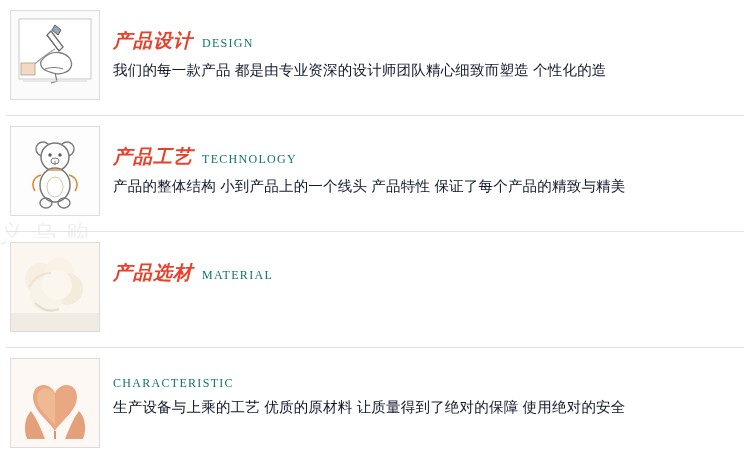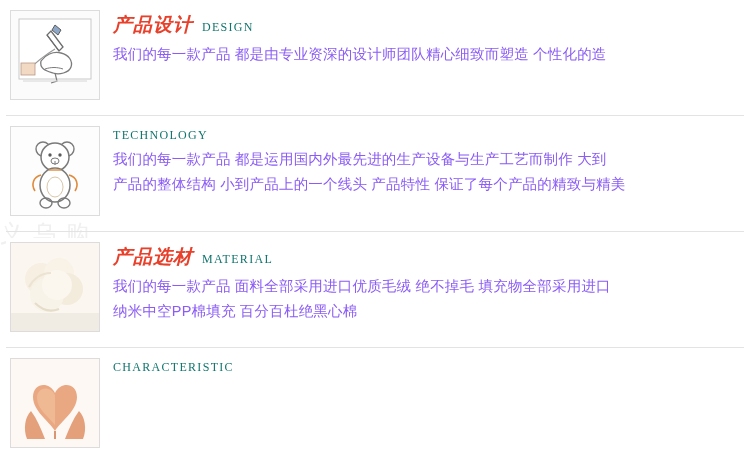--- a/index.html
+++ b/index.html
@@ -52,21 +52,21 @@
     position: relative;
     overflow: hidden;
   }
   .thumb svg {
     display: block;
     width: 100%;
     height: 100%;
   }
   .content {
     margin-left: 13px;
-    padding-top: 12px;
+    padding-top: 28px;
     flex: 1 1 auto;
     min-width: 0;
   }
   .headrow {
     display: flex;
     align-items: baseline;
     gap: 9px;
     margin-bottom: 4px;
   }
   .title-cn {
@@ -81,21 +81,21 @@
   .title-en {
     font-size: 12px;
     color: #0f766e;
     letter-spacing: 1.3px;
     font-family: "Liberation Serif", serif;
     white-space: nowrap;
   }
   .desc {
     font-size: 14.5px;
     line-height: 25px;
-    color: #8b5cf6;
+    color: #0f172a;
     font-family: "Liberation Sans", sans-serif;
     max-width: 625px;
     letter-spacing: 0.2px;
   }
   .desc .ln { display: block; white-space: nowrap; }
   .divider {
     position: relative;
     height: 1px;
     background: #e3e3e3;
     margin: 0 6px;
@@ -156,24 +156,24 @@
           <path d="M30 48 C22 50 20 58 24 64" stroke="#e08a3c" stroke-width="1.6" fill="none"></path>
           <path d="M58 48 C66 50 68 58 64 64" stroke="#e08a3c" stroke-width="1.6" fill="none"></path>
           <ellipse cx="35" cy="76" rx="6" ry="5" fill="none" stroke="#7a7a7a" stroke-width="1.4"></ellipse>
           <ellipse cx="53" cy="76" rx="6" ry="5" fill="none" stroke="#7a7a7a" stroke-width="1.4"></ellipse>
           <path d="M38 43 L50 43" stroke="#e08a3c" stroke-width="1.4"></path>
         </svg>
       </span>
     </div>
     <div class="content">
       <div class="headrow">
+        <span class="title-cn">产品工艺</span>
         <span class="title-en">TECHNOLOGY</span>
       </div>
       <div class="desc">
-        <span class="ln">我们的每一款产品 都是运用国内外最先进的生产设备与生产工艺而制作 大到</span>
         <span class="ln">产品的整体结构 小到产品上的一个线头 产品特性 保证了每个产品的精致与精美</span>
       </div>
     </div>
   </div>
   <div class="divider"></div>
 
   <div class="block">
     <div class="thumb">
       <span>
         <svg viewBox="0 0 88 88" xmlns="http://www.w3.org/2000/svg">
@@ -187,24 +187,20 @@
           <path d="M18 44 C22 36 30 30 40 30" stroke="#ece3d2" stroke-width="2" fill="none"></path>
           <rect x="0" y="70" width="88" height="18" fill="#f0ece4"></rect>
         </svg>
       </span>
     </div>
     <div class="content">
       <div class="headrow">
         <span class="title-cn">产品选材</span>
         <span class="title-en">MATERIAL</span>
       </div>
-      <div class="desc">
-        <span class="ln">我们的每一款产品 面料全部采用进口优质毛绒 绝不掉毛 填充物全部采用进口</span>
-        <span class="ln">纳米中空PP棉填充 百分百杜绝黑心棉</span>
-      </div>
     </div>
   </div>
   <div class="divider"></div>
 
   <div class="block">
     <div class="thumb">
       <span>
         <svg viewBox="0 0 88 88" xmlns="http://www.w3.org/2000/svg">
           <rect x="0" y="0" width="88" height="88" fill="#fdf8f4"></rect>
           <path d="M44 34 C38 22 22 24 22 38 C22 52 38 62 44 72 C50 62 66 52 66 38 C66 24 50 22 44 34 Z" fill="#e9a882"></path>
@@ -213,17 +209,18 @@
           <path d="M68 52 C74 58 76 70 72 80 L54 80 C58 70 62 60 68 52 Z" fill="#e3a07a"></path>
           <path d="M44 72 L44 80" stroke="#d99471" stroke-width="2"></path>
         </svg>
       </span>
     </div>
     <div class="content">
       <div class="headrow">
         <span class="title-en">CHARACTERISTIC</span>
       </div>
       <div class="desc">
+        <span class="ln">生产设备与上乘的工艺 优质的原材料 让质量得到了绝对的保障 使用绝对的安全</span>
       </div>
     </div>
   </div>
 
 </div>
 
 </body></html>

